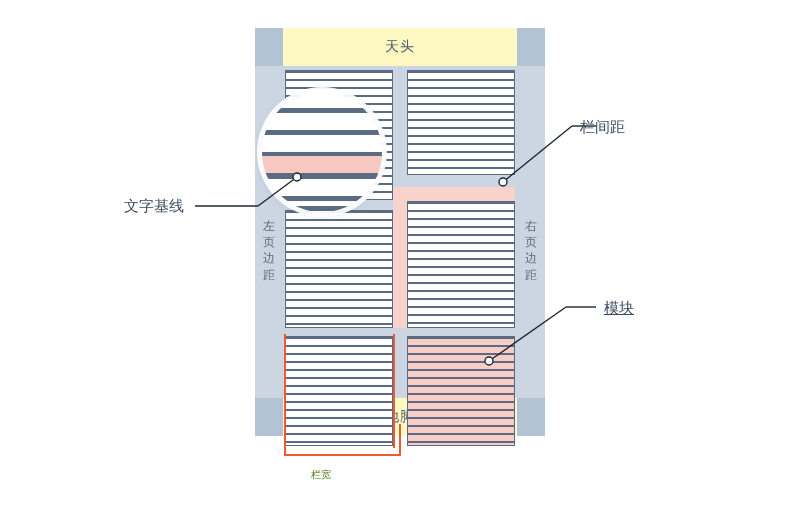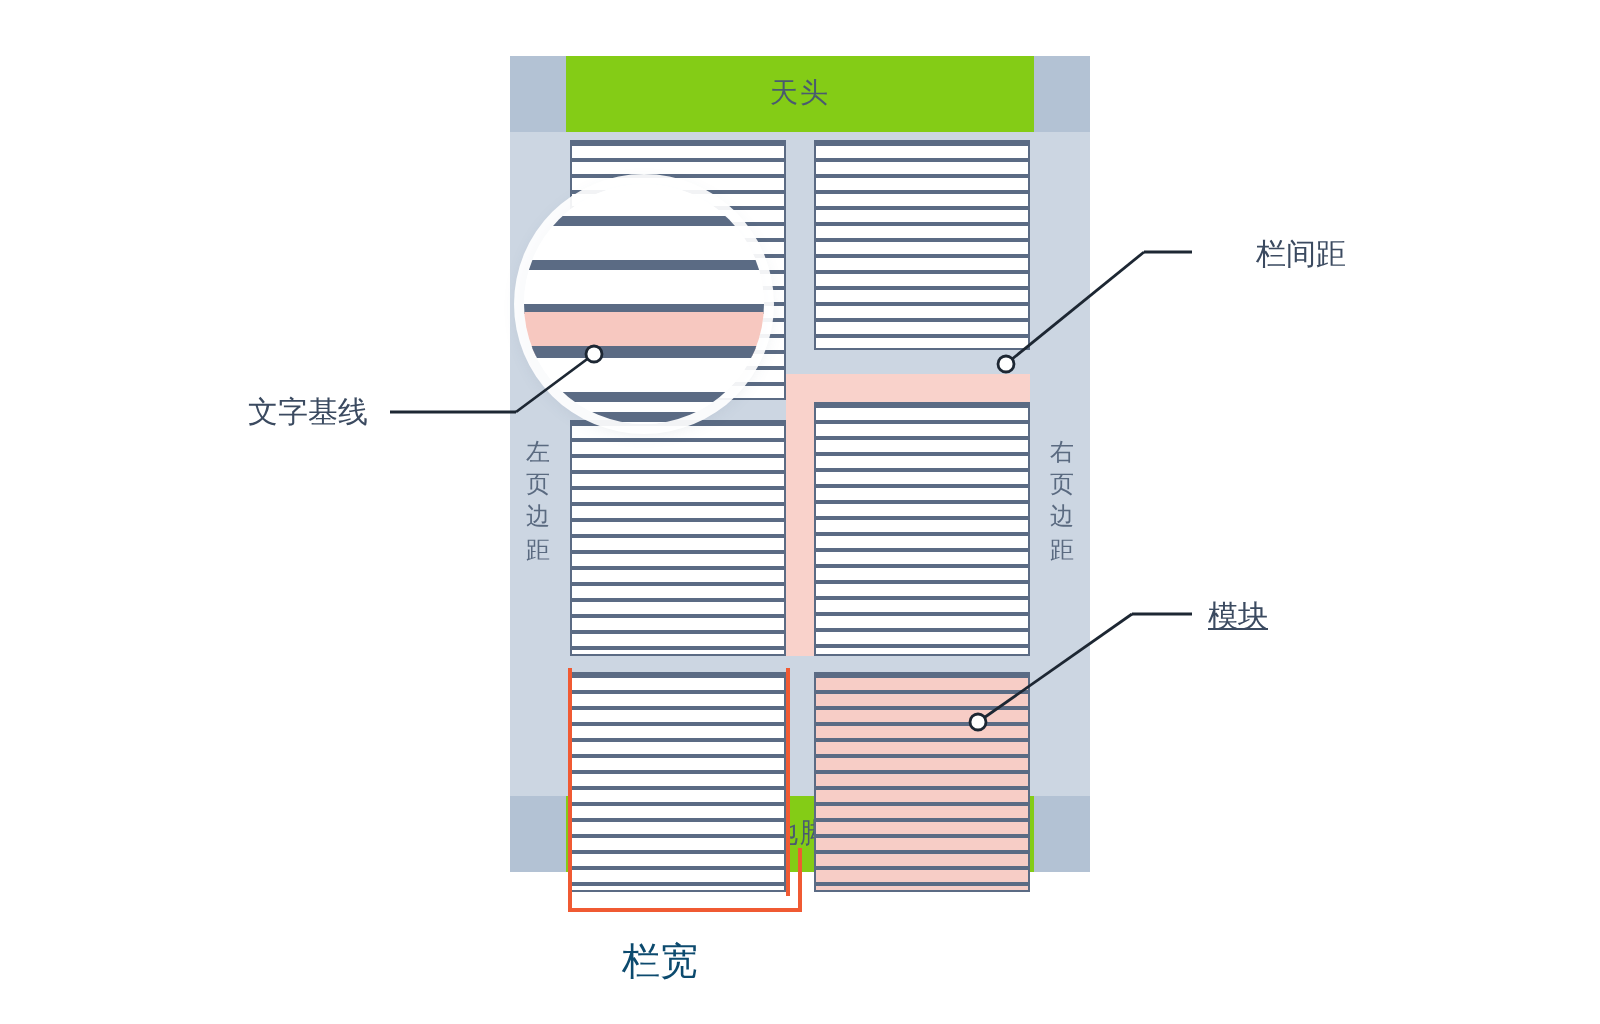--- a/index.html
+++ b/index.html
@@ -14,21 +14,21 @@
   .page{
     position:absolute;left:255px;top:28px;width:290px;height:408px;
     background:#ccd6e2;
   }
   .corner{position:absolute;background:#b3c2d4;}
   .c-tl{left:0;top:0;width:28px;height:38px;}
   .c-tr{right:0;top:0;width:28px;height:38px;}
   .c-bl{left:0;bottom:0;width:28px;height:38px;}
   .c-br{right:0;bottom:0;width:28px;height:38px;}
 
-  .band{position:absolute;left:28px;right:28px;background:#84cc16;
+  .band{position:absolute;left:28px;right:28px;background:#fef9c3;
         display:flex;align-items:center;justify-content:center;}
   .band-top{top:0;height:38px;}
   .band-bottom{bottom:0;height:38px;}
   .band-label{font-size:14px;color:#4a5a70;letter-spacing:1px;}
 
   
   .side-label{
     position:absolute;width:28px;
     display:flex;flex-direction:column;align-items:center;justify-content:center;
     font-size:12px;color:#5a6a80;line-height:1.35;letter-spacing:0;
@@ -65,21 +65,21 @@
     background-image:repeating-linear-gradient(to bottom,
       #5b6b84 0px,#5b6b84 5px,#ffffff 5px,#ffffff 22px);
     background-position:0 -6px;}
   .mag-hl{position:absolute;left:0;right:0;top:64px;height:22px;background:#f7c8c0;}
   .mag-hl-line{position:absolute;left:0;right:0;top:81px;height:5px;background:#5b6b84;}
 
   
   .callout-label{position:absolute;font-size:15px;color:#3b4a60;white-space:nowrap;}
   svg.lead{position:absolute;left:0;top:0;width:800px;height:512px;
            pointer-events:none;overflow:visible;}
-  .bracket-label{position:absolute;font-size:19px;color:#0c4a6e;white-space:nowrap;}
+  .bracket-label{position:absolute;font-size:10px;color:#4d7c0f;white-space:nowrap;}
 </style>
 </head>
 <body>
 
 <div id="diagram">
 
   <div class="page">
 
     <div class="corner c-tl"></div>
     <div class="corner c-tr"></div>
@@ -159,18 +159,18 @@
 
     <line x1="596" y1="307" x2="566" y2="307" stroke="#1d2733" stroke-width="1.4"></line>
     <line x1="566" y1="307" x2="489" y2="361" stroke="#1d2733" stroke-width="1.4"></line>
     <circle cx="489" cy="361" r="4" fill="#ffffff" stroke="#1d2733" stroke-width="1.4"></circle>
 
     <path d="M285,424 L285,455 L400,455 L400,424" fill="none" stroke="#f05a33" stroke-width="2"></path>
   </svg>
 
   <div class="callout-label" style="left:124px;top:197px;">文字基线</div>
 
-  <div class="callout-label" style="left:628px;top:118px;">栏间距</div>
+  <div class="callout-label" style="left:580px;top:118px;">栏间距</div>
 
   <div class="callout-label" style="left:604px;top:299px;text-decoration:underline;">模块</div>
 
   <div class="bracket-label" style="left:311px;top:468px;">栏宽</div>
 </div>
 
 </body></html>

